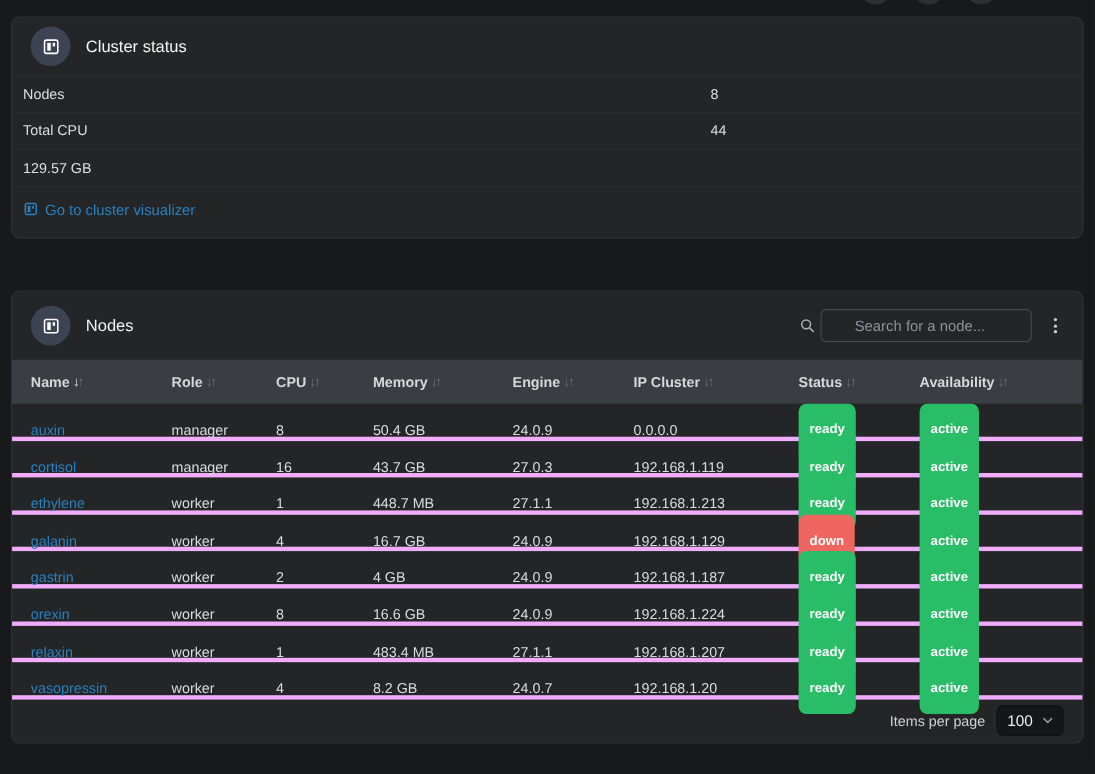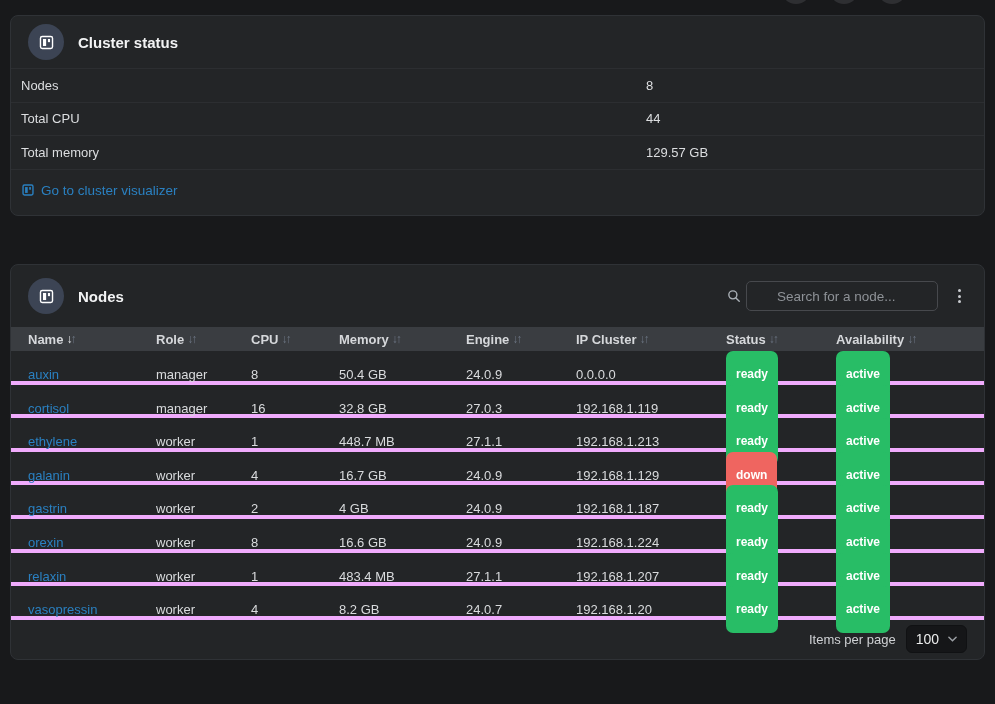--- a/index.html
+++ b/index.html
@@ -20,21 +20,21 @@
     background:#232527;border:1px solid #2f3236;border-radius:8px;
     box-sizing:content-box;
   }
   #cluster-widget{top:15px;}
   #nodes-widget{top:264px;}
 
   .w-header{display:flex;align-items:center;padding:0 17px;border-bottom:1px solid #2c2e31;}
   #cluster-widget .w-header{height:52px;}
   #nodes-widget .w-header{height:62px;border-bottom:none;}
   .icon-circle{width:36px;height:36px;border-radius:50%;background:#3c4454;display:flex;align-items:center;justify-content:center;margin-right:14px;flex:0 0 auto;}
-  .w-title{font-size:15px;font-weight:700;color:#f2f3f4;}
+  .w-title{font-size:15px;font-weight:400;color:#f2f3f4;}
 
   
   .cs-row{display:grid;grid-template-columns:625px 1fr;align-items:center;height:33.5px;box-sizing:border-box;
     padding:0 10px;border-bottom:1px solid #2c2e31;font-size:13px;color:#dcdee0;}
   .cs-link-row{padding:13px 10px 14px 10px;}
   a.link{color:var(--link,#2a80c1);font-size:13.5px;text-decoration:none;display:inline-flex;align-items:flex-start;gap:6px;cursor:pointer;}
 
   
   .hdr-right{margin-left:auto;display:flex;align-items:center;gap:14px;}
   .search-box{position:relative;padding-left:28px;}
@@ -43,21 +43,21 @@
     border:1px solid #47494d;border-radius:5px;color:#e8e9ea;
     padding:0 8px 0 30px;font-size:13.5px;font-family:inherit;outline:none;
   }
   .search-box input::placeholder{color:#8e9297;}
   .search-svg{position:absolute;left:9px;top:50%;transform:translateY(-50%);}
   .kebab{display:flex;flex-direction:column;align-items:center;gap:2.5px;padding:4px 6px;cursor:pointer;background:none;border:none;}
   .kebab span{width:3px;height:3px;border-radius:50%;background:#c9ccd0;display:block;}
 
   
   .nt-grid{display:grid;grid-template-columns:128px 95px 88px 127px 110px 150px 110px 1fr;align-items:center;padding:0 17px;}
-  .nt-header{height:24px;background:#3a3d41;font-size:13px;font-weight:700;color:#d6d8db;}
+  .nt-header{height:40px;background:#3a3d41;font-size:13px;font-weight:700;color:#d6d8db;}
   .nt-col{display:flex;align-items:center;cursor:pointer;}
   .sort{display:inline-flex;margin-left:3px;letter-spacing:-2px;font-style:normal;}
   .arr{font-style:normal;font-size:12px;color:#6b7482;font-weight:400;}
   .arr.active{color:#e8eaec;font-weight:700;}
   .nt-row{height:33.6px;box-sizing:border-box;border-bottom:4px solid #f0abfc;font-size:13px;color:#d9dbdd;}
   .nt-row .c-name a{color:var(--link,#2a80c1);text-decoration:none;cursor:pointer;}
   .badge{display:inline-block;padding:16px 10px;border-radius:7px;font-size:12px;font-weight:700;color:#fff;line-height:1.25;}
   .badge-ready{background:var(--status-ready,#28bd66);}
   .badge-down{background:var(--status-down,#ef6560);}
   .badge-active{background:var(--status-active,#28bd66);}
@@ -92,21 +92,20 @@
     <div class="cs-value">8</div>
   </div>
 
 
   <div class="cs-row">
     <div class="cs-label">Total CPU</div>
     <div class="cs-value">44</div>
   </div>
 
   <div class="cs-row">
-    <div class="cs-label">Total memory</div>
     <div class="cs-value">129.57 GB</div>
   </div>
 </div>
 
   <div class="cs-link-row">
     <a class="link">
       <svg width="14" height="14" viewBox="0 0 24 24">
         <rect x="3.5" y="3.5" width="17" height="17" rx="2.5" fill="none" stroke="currentColor" stroke-width="2.4"></rect>
         <rect x="7" y="7" width="4.5" height="10" fill="currentColor"></rect>
         <rect x="14" y="7" width="3" height="4.5" fill="currentColor"></rect>
@@ -217,21 +216,21 @@
     <div class="c-engine">24.0.9</div>
     <div class="c-ip">0.0.0.0</div>
     <div class="c-status"><span class="badge badge-ready">ready</span></div>
     <div class="c-avail"><span class="badge badge-active">active</span></div>
   </div>
 
   <div class="nt-grid nt-row">
     <div class="c-name"><a>cortisol</a></div>
     <div class="c-role">manager</div>
     <div class="c-cpu">16</div>
-    <div class="c-memory">32.8 GB</div>
+    <div class="c-memory">43.7 GB</div>
     <div class="c-engine">27.0.3</div>
     <div class="c-ip">192.168.1.119</div>
     <div class="c-status"><span class="badge badge-ready">ready</span></div>
     <div class="c-avail"><span class="badge badge-active">active</span></div>
   </div>
 
   <div class="nt-grid nt-row">
     <div class="c-name"><a>ethylene</a></div>
     <div class="c-role">worker</div>
     <div class="c-cpu">1</div>

